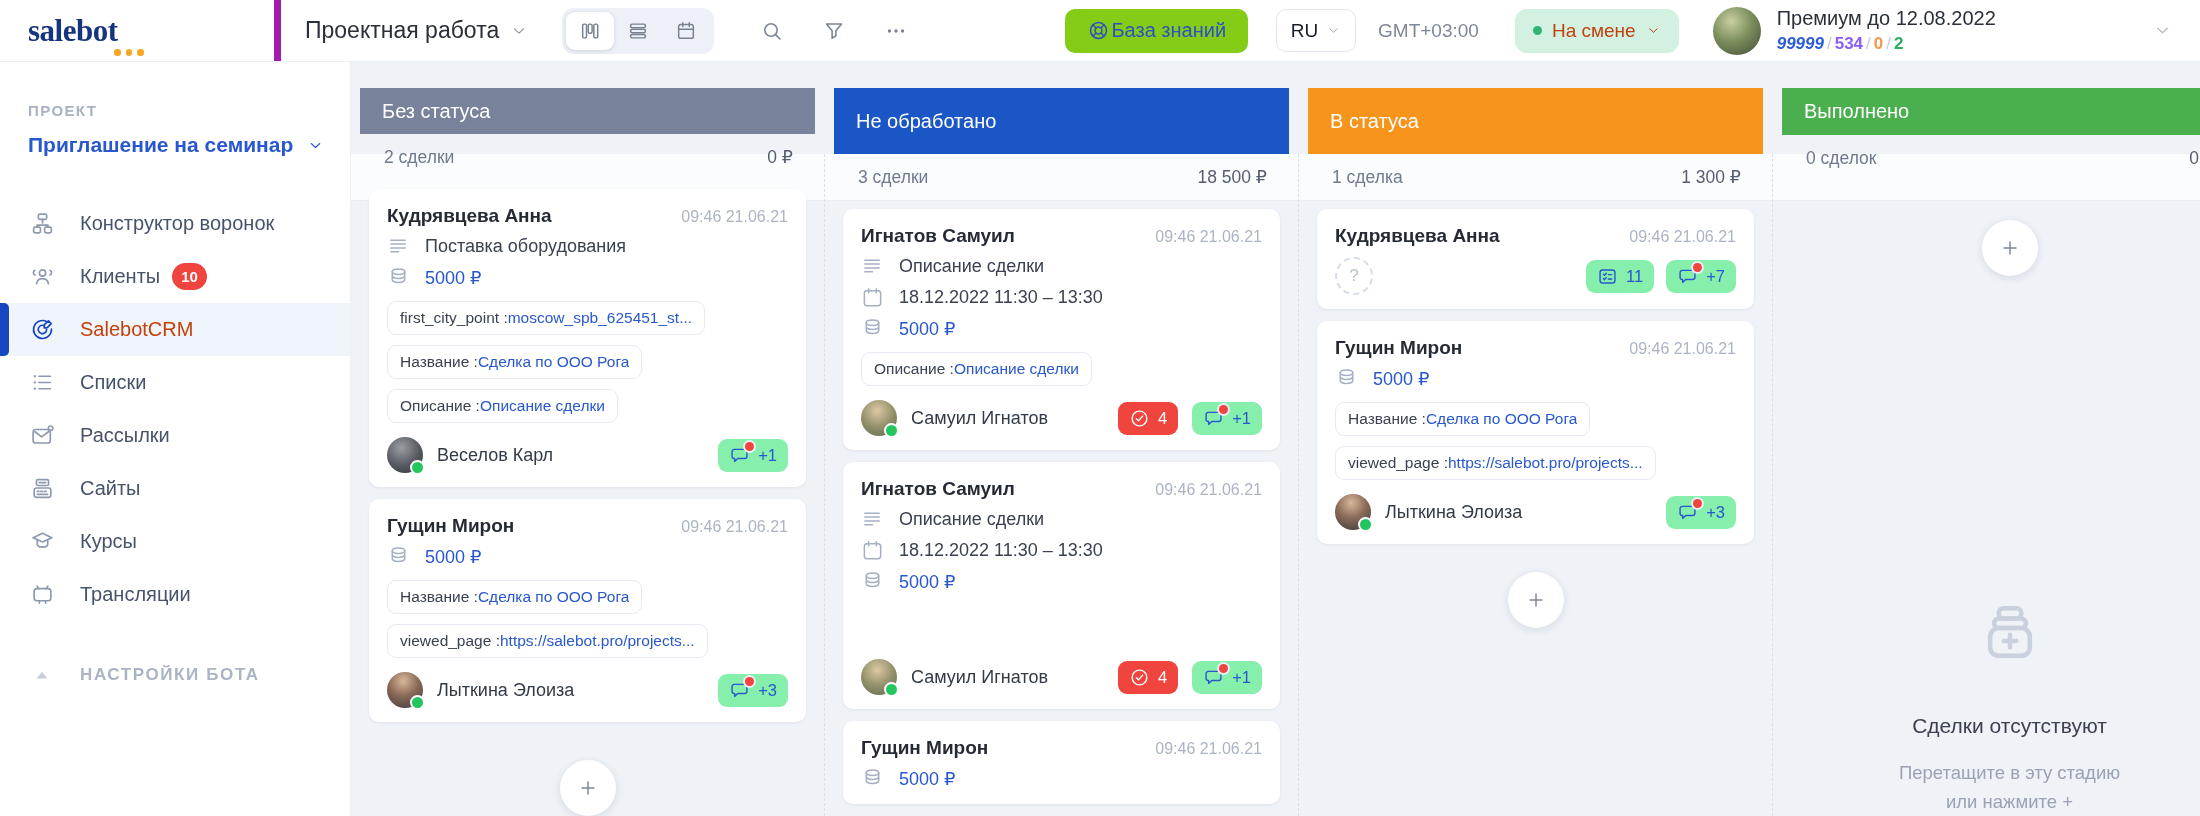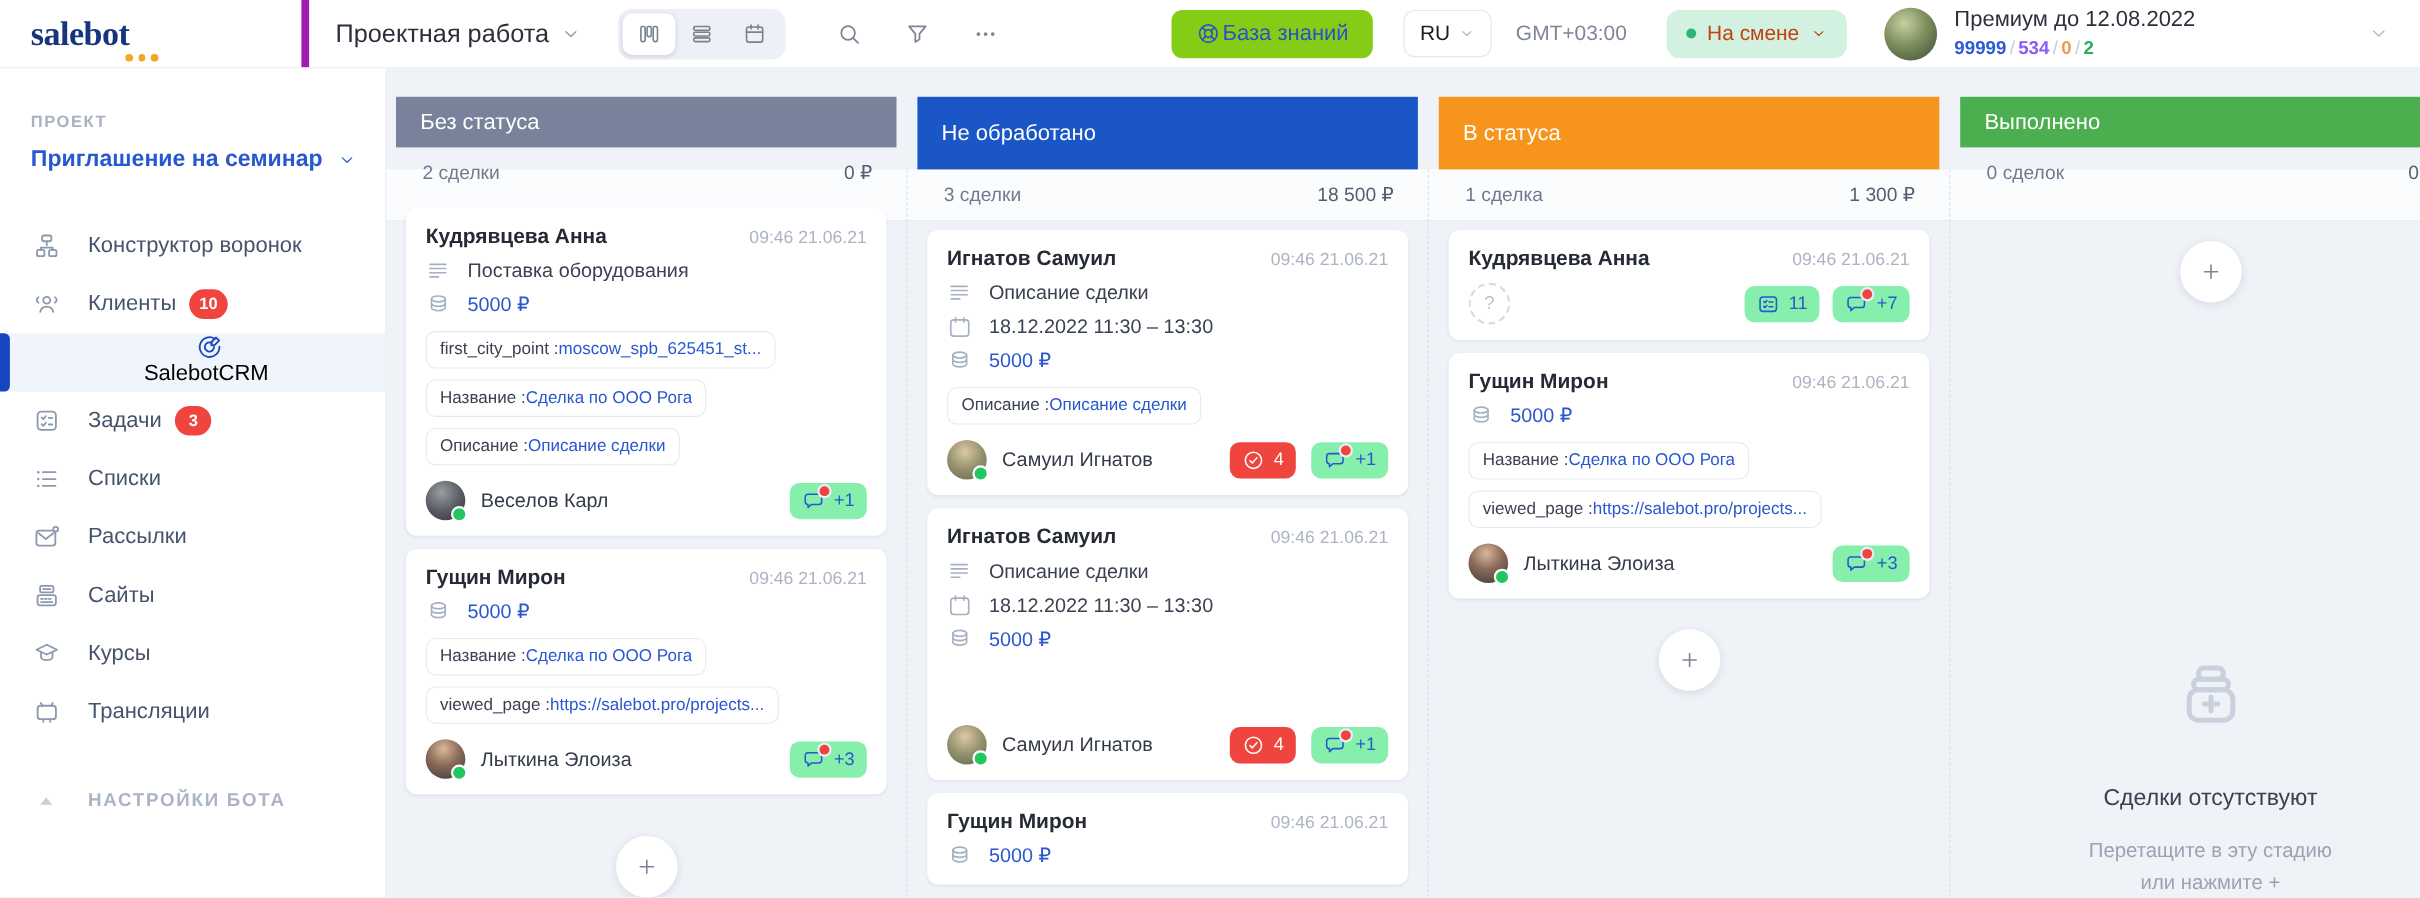--- a/index.html
+++ b/index.html
@@ -57,21 +57,21 @@
   
   .sidebar { width:351px; flex:none; background:#fff; border-right:1px solid #EDF0F5; padding-top:40px; position:relative; }
   .proj-label { margin-left:28px; font-size:15px; letter-spacing:1.4px; color:#A9B2C2; font-weight:600; }
   .proj-name { margin:14px 26px 0 28px; font-size:21px; font-weight:600; color:#2857CE;
     display:flex; align-items:center; justify-content:space-between; cursor:pointer; }
   .proj-name .icw { width:17px; }
   .nav { margin-top:40px; list-style:none; }
   .nav li { height:53px; display:flex; align-items:center; position:relative; cursor:pointer; color:#47536B; }
   .nav li .icw { width:25px; margin-left:30px; color:#8D99AE; }
   .nav li .lbl { margin-left:25px; font-size:20px; font-weight:500; }
-  .nav li.active { background:#F0F4FB; color:#000000;flex-direction:column; }
+  .nav li.active { background:#F0F4FB; color:#c2410c; }
   .nav li.active .icw { color:#1747C0; }
   .nav li.active::before { content:""; position:absolute; left:0; top:0; bottom:0; width:9px;
     background:#1747C0; border-radius:0 5px 5px 0; }
   .nav-badge { margin-left:12px; min-width:33px; height:27px; border-radius:14px; background:#F0443E;
     color:#fff; font-size:15px; font-weight:700; display:inline-flex; align-items:center; justify-content:center; padding:0 9px; }
   .bot-settings { margin:42px 0 0 30px; display:flex; align-items:center; color:#ABB4C4; cursor:pointer; }
   .bot-settings .icw { width:24px; color:#C7CEDA; }
   .bot-settings .lbl { margin-left:26px; font-size:17px; letter-spacing:1.6px; font-weight:600; }
 
   
@@ -231,21 +231,21 @@
         <span>На смене</span>
         <span class="icw">
             <svg class="ic" viewBox="0 0 24 24" aria-hidden="true">
               <path d="M6 9.2l6 5.6 6-5.6"></path>
             </svg>
           </span>
       </div>
       <div class="tb-avatar"></div>
       <div class="premium">
         <div class="premium-label">Премиум до 12.08.2022</div>
-        <div class="counters" id="counters"><span class="cval" style="color: rgb(43, 92, 214);">99999</span><span class="sep">/</span><span class="cval" style="color: rgb(139, 92, 246);">534</span><span class="sep">/</span><span class="cval" style="color: rgb(242, 153, 74);">0</span><span class="sep">/</span><span class="cval" style="color: rgb(39, 174, 96);">2</span></div>
+        <div class="counters" id="counters"><span class="cval" style="color: rgb(43, 92, 214); font-style: italic;">99999</span><span class="sep">/</span><span class="cval" style="color: rgb(139, 92, 246);">534</span><span class="sep">/</span><span class="cval" style="color: rgb(242, 153, 74);">0</span><span class="sep">/</span><span class="cval" style="color: rgb(39, 174, 96);">2</span></div>
       </div>
       <span class="icw tb-caret">
           <svg class="ic" viewBox="0 0 24 24" aria-hidden="true">
             <path d="M6 9.2l6 5.6 6-5.6"></path>
           </svg>
         </span>
     </div>
   </header>
 
   <div class="body">
@@ -284,30 +284,20 @@
           </li>
           <li class="active">
             <span class="icw ">
               <svg class="ic" viewBox="0 0 24 24" aria-hidden="true">
                 <path d="M20.6 11.6a8.6 8.6 0 1 1-4.1-6.9"></path>
                 <path d="M15.9 11.9a4 4 0 1 1-2-3.4"></path>
                 <path d="M13.8 7.4l3.9-3.7 2.6 2.6-3.7 3.9-3 .2z"></path>
               </svg>
             </span>
             <span class="lbl">SalebotCRM</span>
-          </li>
-          <li class="">
-            <span class="icw ">
-              <svg class="ic" viewBox="0 0 24 24" aria-hidden="true">
-                <rect x="4" y="4" width="16" height="16" rx="3.2"></rect>
-                <path d="M7.6 9.2l1.4 1.4 2.2-2.6M13.8 9.5h3M7.6 15l1.4 1.4 2.2-2.6M13.8 15.3h3"></path>
-              </svg>
-            </span>
-            <span class="lbl">Задачи</span>
-            <span class="nav-badge">3</span>
           </li>
           <li class="">
             <span class="icw ">
               <svg class="ic" viewBox="0 0 24 24" aria-hidden="true">
                 <circle class="f" cx="4.6" cy="6" r="1.1"></circle>
                 <circle class="f" cx="4.6" cy="12" r="1.1"></circle>
                 <circle class="f" cx="4.6" cy="18" r="1.1"></circle>
                 <path d="M8.6 6h11M8.6 12h11M8.6 18h11"></path>
               </svg>
             </span>

